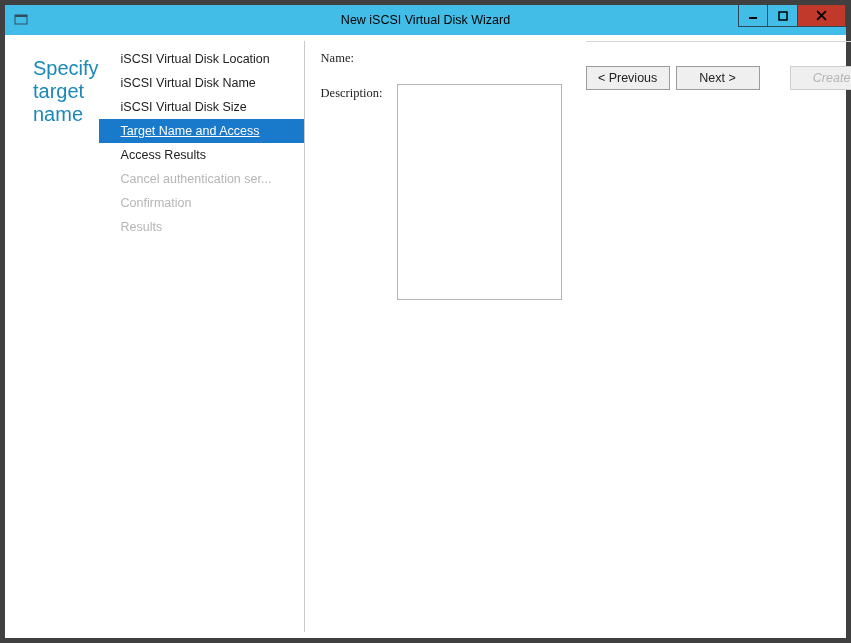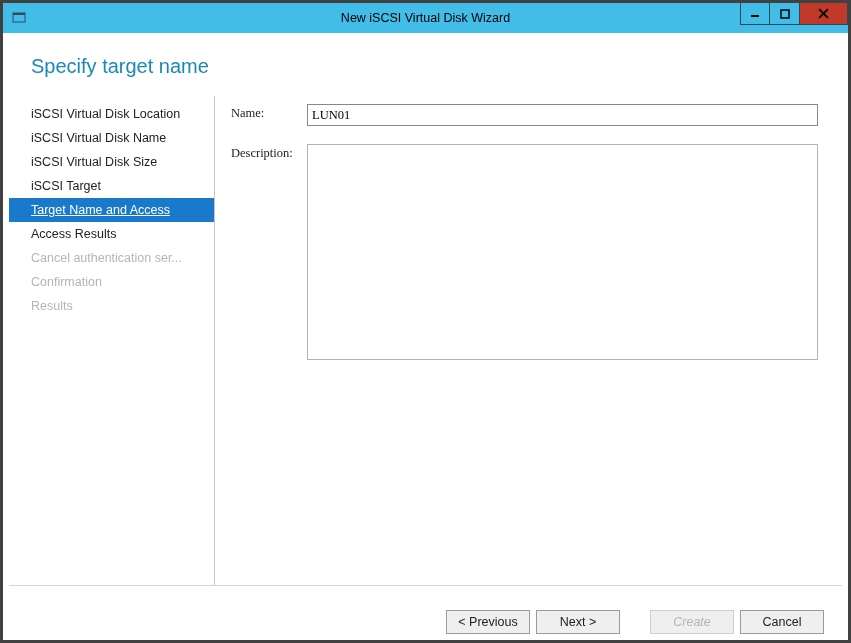--- a/index.html
+++ b/index.html
@@ -5,21 +5,21 @@
   html, body {
     margin: 0;
     padding: 0;
     font-family: "Segoe UI", Arial, sans-serif;
     background: #fff;
   }
   .window {
     width: 851px;
     height: 643px;
     box-sizing: border-box;
-    border: 3px solid #404040;
+    border: 5px solid #404040;
     background: #fff;
     display: flex;
     flex-direction: column;
     position: relative;
   }
   .titlebar {
     height: 30px;
     background: #42bde8;
     display: flex;
     align-items: center;
@@ -70,21 +70,20 @@
     color: #000;
     width: 48px;
   }
   .win-btn svg { display:block; }
 
   .inner {
     flex: 1;
     background: #fff;
     margin: 6px;
     display: flex;
-    flex-direction: column;
     position: relative;
     box-sizing: border-box;
   }
 
   .heading {
     font-size: 20px;
     font-weight: 400;
     color: #1a88b8;
     margin: 16px 0 18px 22px;
   }
@@ -223,33 +222,31 @@
   <div class="inner">
 
     <div class="heading">Specify target name</div>
 
     <div class="content">
 
       <div class="sidebar">
         <div class="sidebar-item"><span>iSCSI Virtual Disk Location</span></div>
         <div class="sidebar-item"><span>iSCSI Virtual Disk Name</span></div>
         <div class="sidebar-item"><span>iSCSI Virtual Disk Size</span></div>
-        <div class="sidebar-item"><span>iSCSI Target</span></div>
         <div class="sidebar-item selected"><span>Target Name and Access</span></div>
         <div class="sidebar-item"><span>Access Results</span></div>
         <div class="sidebar-item disabled"><span>Cancel authentication ser...</span></div>
         <div class="sidebar-item disabled"><span>Confirmation</span></div>
         <div class="sidebar-item disabled"><span>Results</span></div>
       </div>
 
       <div class="main-panel">
 
         <div class="form-row">
           <div class="form-label">Name:</div>
-          <input type="text" class="text-input" value="LUN01" style="">
         </div>
 
         <div class="form-row">
           <div class="form-label">Description:</div>
           <textarea class="textarea" style=""></textarea>
         </div>
 
       </div>
 
     </div>

